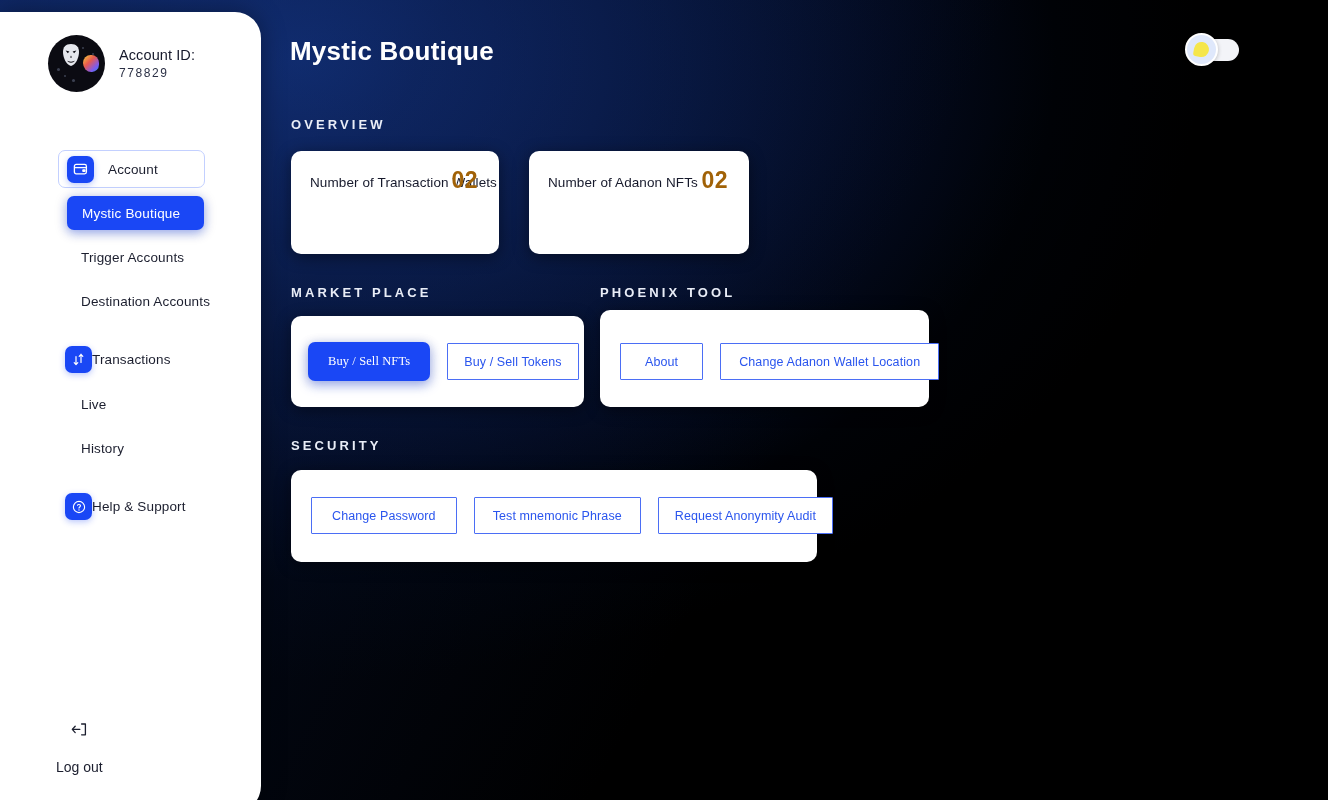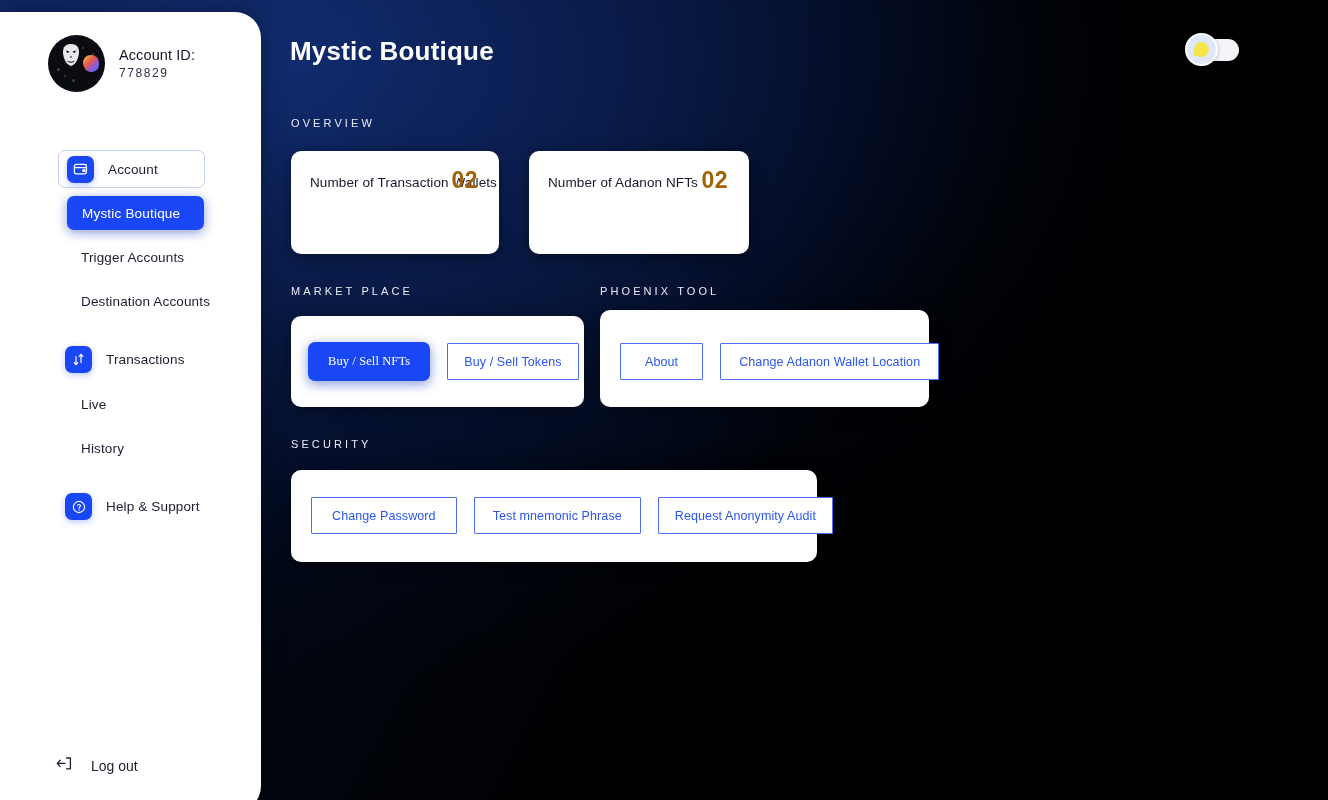--- a/index.html
+++ b/index.html
@@ -143,31 +143,31 @@
     font-size: 13.5px;
     color: #1b1e2e;
     letter-spacing: 0.15px;
     cursor: pointer;
   }
   .nav-icon-row {
     position: absolute;
     left: 65px;
     display: flex;
     align-items: center;
-    gap: 14px;
     cursor: pointer;
   }
 
   .logout {
     position: absolute;
     left: 56px; bottom: 37px;
     display: flex;
     align-items: center;
     gap: 18px;
     cursor: pointer;
+    flex-direction: column;
   }
   .logout-label { font-size: 14px; color: #1b1e2e; }
 
   
   .content { position: absolute; left: 261px; top: 0; width: 1067px; height: 800px; z-index: 3; }
 
   .page-title {
     position: absolute;
     left: 29px; top: 36px;
     font-size: 26px;
@@ -199,24 +199,24 @@
   }
   .toggle-sun {
     width: 15px; height: 15px;
     background: #f5e64b;
     border-radius: 50% 50% 50% 15%;
     transform: rotate(10deg);
   }
 
   .section-label {
     position: absolute;
-    font-size: 11px;
+    font-size: 13px;
     color: #e9edf7;
     letter-spacing: 3.1px;
-    font-weight: 400;
+    font-weight: 700;
   }
 
   .card {
     position: absolute;
     background: #ffffff;
     border-radius: 10px;
     box-shadow: 0 3px 16px rgba(0,0,0,0.45);
   }
 
   .stat-title {

